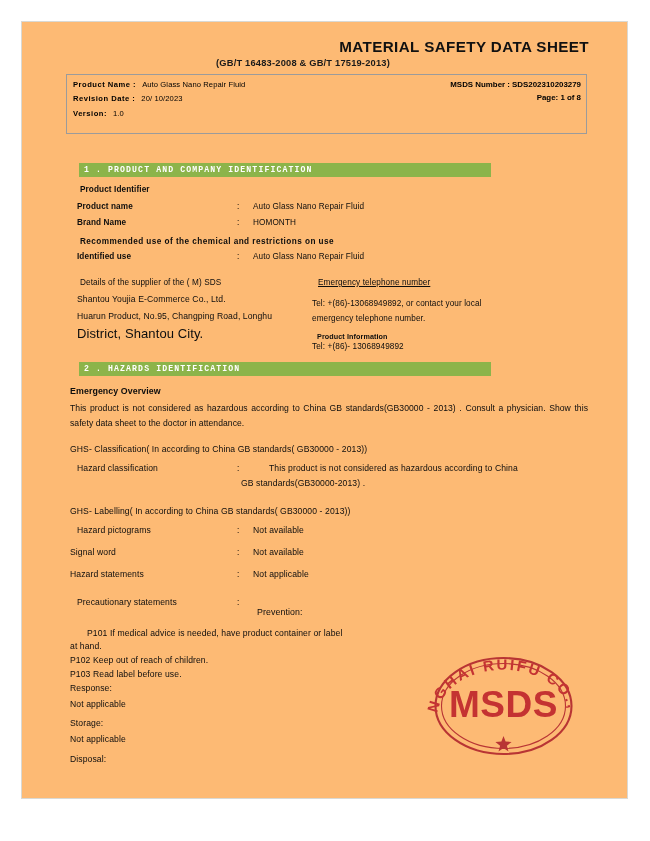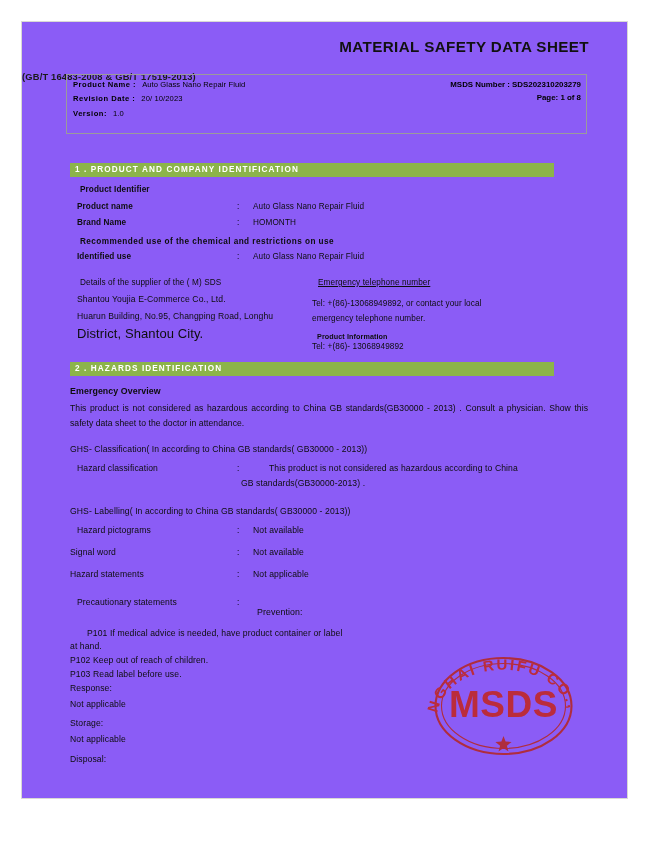--- a/index.html
+++ b/index.html
@@ -15,21 +15,21 @@
     -webkit-font-smoothing: antialiased;
   }
   .page {
     position: absolute;
     left: 21px;
     top: 21px;
     width: 607px;
     height: 778px;
     border: 1px solid #d9d9d4;
     box-sizing: border-box;
-    background: #8b5cf6;
+    background: #fdba74;
     overflow: hidden;
   }
   .inner {
     position: relative;
     width: 100%;
     height: 100%;
   }
 
   
   .doc-title {
@@ -41,26 +41,25 @@
     font-size: 15.2px;
     font-weight: bold;
     letter-spacing: 0.4px;
     color: #111;
   }
   .doc-subtitle {
     position: absolute;
     left: 0;
     top: 36px;
     width: 562px;
-    text-align: left;
+    text-align: center;
     font-size: 9.3px;
     font-weight: bold;
     letter-spacing: 0.2px;
     color: #1a1a1a;
-    margin-top: 14px;
   }
 
   
   .header-box {
     position: absolute;
     left: 44px;
     top: 52px;
     width: 521px;
     height: 60px;
     border: 1px solid #9b9b9b;
@@ -95,24 +94,25 @@
   .hdr-row-r {
     font-size: 7.9px;
     font-weight: bold;
     line-height: 12.6px;
     white-space: nowrap;
   }
 
   
   .sec-bar {
     position: absolute;
-    left: 48px;
-    width: 484px;
+    left: 57px;
+    width: 412px;
     height: 14px;
     background: #8cb44a;
+    font-family: Liberation Mono, monospace;
   }
   .sec-bar .sec-txt {
     position: absolute;
     left: 5px;
     top: 2px;
     font-size: 8.2px;
     font-weight: bold;
     color: #ffffff;
     letter-spacing: 1.1px;
     white-space: nowrap;
@@ -207,21 +207,21 @@
     <div class="t" style="left:231px; top:194px;">HOMONTH</div>
 
     <div class="t b sp2" style="left:58px; top:213px;">Recommended   use   of   the   chemical   and   restrictions   on   use</div>
 
     <div class="t b" style="left:55px; top:228px;">Identified use</div>
     <div class="colon" style="left:215px; top:228px;">:</div>
     <div class="t" style="left:231px; top:228px;">Auto Glass Nano Repair Fluid</div>
 
     <div class="t" style="left:58px; top:254px;">Details  of the supplier  of the  ( M) SDS</div>
     <div class="t" style="left:55px; top:271px; font-size:8.6px;">Shantou Youjia E-Commerce Co., Ltd.</div>
-    <div class="t" style="left:55px; top:288px; font-size:8.6px;">Huarun Building, No.95, Changping Road, Longhu</div>
+    <div class="t" style="left:55px; top:288px; font-size:8.6px;">Huarun Product, No.95, Changping Road, Longhu</div>
     <div class="t" style="left:55px; top:305px; font-size:13px;">District, Shantou City.</div>
 
     <div class="t" style="left:296px; top:254px;text-decoration:underline;">Emergency     telephone    number</div>
     <div class="t" style="left:290px; top:275px;">Tel: +(86)-13068949892, or contact your local</div>
     <div class="t" style="left:290px; top:290px;">emergency    telephone    number.</div>
     <div class="t b" style="left:295px; top:308px; font-size:7.2px;">Product        Information</div>
     <div class="t" style="left:290px; top:318px;">Tel: +(86)-  13068949892</div>
 
     <div class="sec-bar" id="sec2-bar">
       <span class="sec-txt">2 .   HAZARDS IDENTIFICATION</span>

